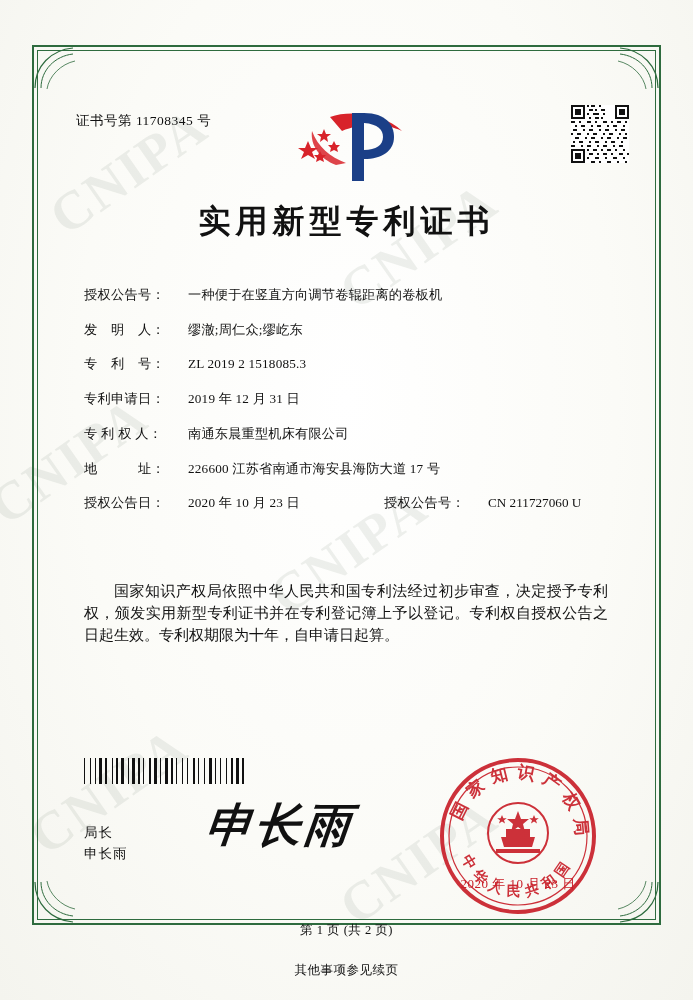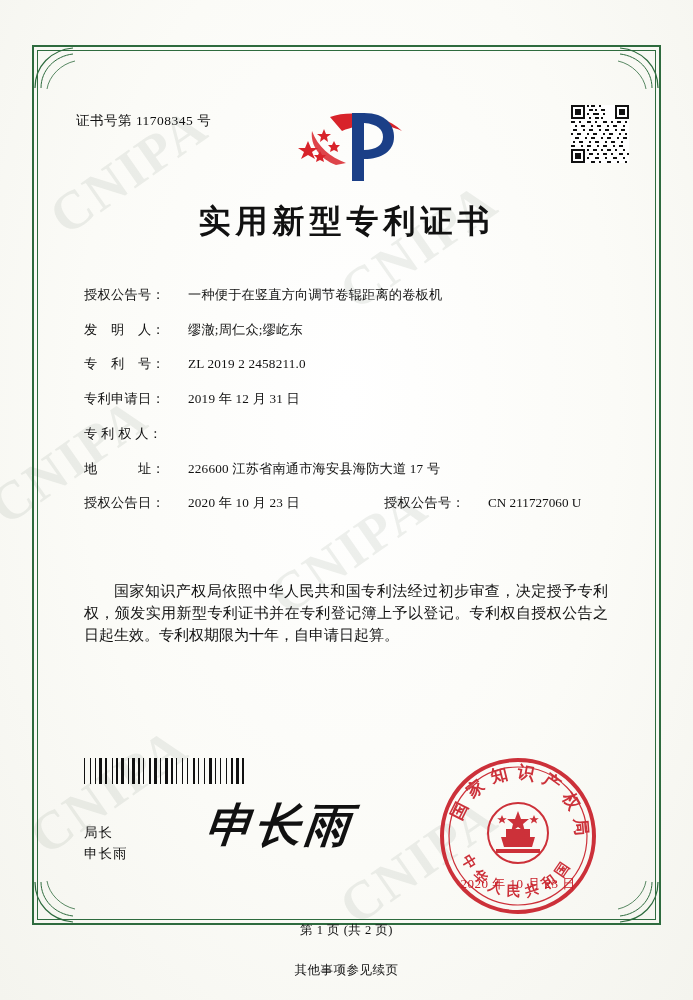--- a/index.html
+++ b/index.html
@@ -401,28 +401,29 @@
     <div class="row">
       <span class="lab">授权公告号：</span>
       <span class="val">一种便于在竖直方向调节卷辊距离的卷板机</span>
     </div>
     <div class="row">
       <span class="lab spread">发　明　人：</span>
       <span class="val">缪澈;周仁众;缪屹东</span>
     </div>
     <div class="row">
       <span class="lab spread">专　利　号：</span>
-      <span class="val">ZL 2019 2 2458211.0</span>
+      <span class="val">ZL 2019 2 1518085.3</span>
     </div>
     <div class="row">
       <span class="lab">专利申请日：</span>
       <span class="val">2019 年 12 月 31 日</span>
     </div>
     <div class="row">
       <span class="lab">专 利 权 人：</span>
+      <span class="val">南通东晨重型机床有限公司</span>
     </div>
     <div class="row">
       <span class="lab spread">地　　　址：</span>
       <span class="val">226600 江苏省南通市海安县海防大道 17 号</span>
     </div>
     <div class="row split">
       <span class="lab">授权公告日：</span>
       <span class="val val1">2020 年 10 月 23 日</span>
       <span class="lab2">授权公告号：</span>
       <span class="val2">CN 211727060 U</span>

